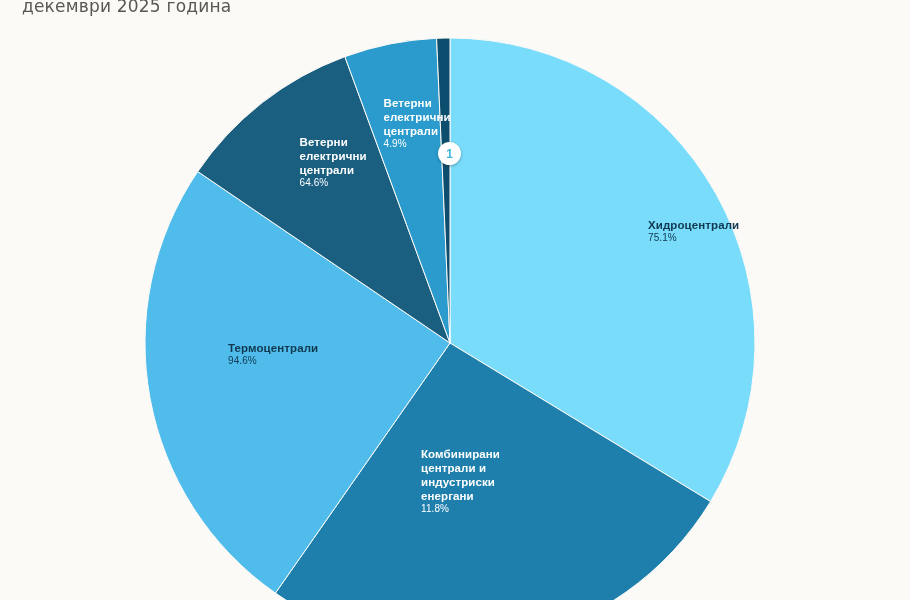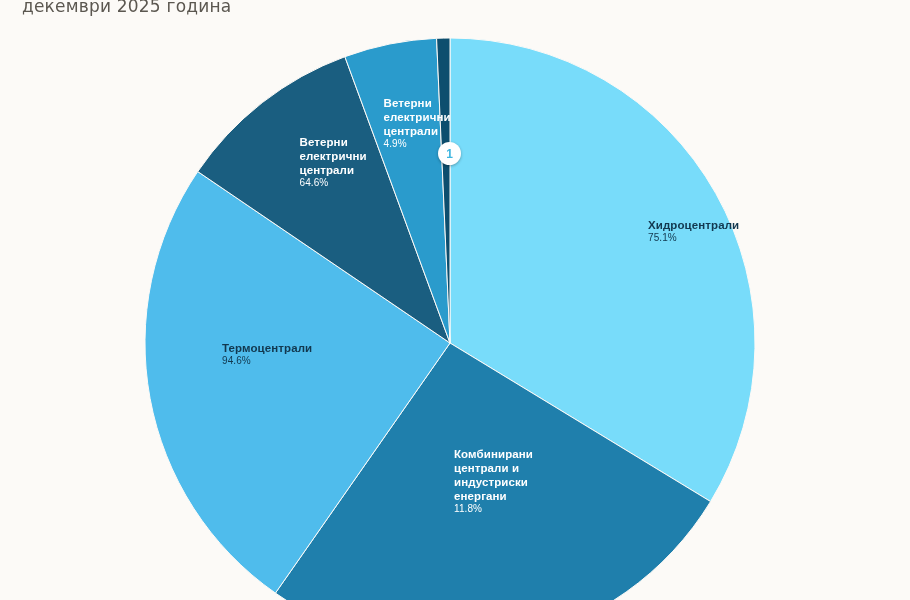--- a/index.html
+++ b/index.html
@@ -91,25 +91,25 @@
         <path d="M 450 343 L 710.55 501.54 A 305 305 0 0 1 275.41 593.09 Z" fill="#1f7fac" stroke="#fcfaf7" stroke-width="1"></path>
         <path d="M 450 343 L 275.41 593.09 A 305 305 0 0 1 197.74 171.56 Z" fill="#4fbcec" stroke="#fcfaf7" stroke-width="1"></path>
         <path d="M 450 343 L 197.74 171.56 A 305 305 0 0 1 344.88 56.69 Z" fill="#1a5e80" stroke="#fcfaf7" stroke-width="1"></path>
         <path d="M 450 343 L 344.88 56.69 A 305 305 0 0 1 436.59 38.29 Z" fill="#2a9bcc" stroke="#fcfaf7" stroke-width="1"></path>
         <path d="M 450 343 L 436.59 38.29 A 305 305 0 0 1 450.00 38.00 Z" fill="#0d4e6e" stroke="#fcfaf7" stroke-width="1"></path>
       </g>
   </svg>
 
   <div id="labels-layer">
       <div class="slice-label lab-dark" style="left: 600px; top: 218px; margin-left: 48px;"><span class="lab-name">Хидроцентрали</span><span class="lab-value">75.1%</span></div>
-      <div class="slice-label lab-light" style="left: 454px; top: 447px;"><span class="lab-name">Комбинирани
+      <div class="slice-label lab-light" style="left: 421px; top: 447px;"><span class="lab-name">Комбинирани
 централи и
 индустриски
 енергани</span><span class="lab-value">11.8%</span></div>
-      <div class="slice-label lab-dark" style="left: 222px; top: 341px;"><span class="lab-name">Термоцентрали</span><span class="lab-value">94.6%</span></div>
+      <div class="slice-label lab-dark" style="left: 228px; top: 341px;"><span class="lab-name">Термоцентрали</span><span class="lab-value">94.6%</span></div>
       <div class="slice-label lab-light" style="left: 299.5px; top: 135px;"><span class="lab-name">Ветерни
 електрични
 централи</span><span class="lab-value">64.6%</span></div>
       <div class="slice-label lab-light" style="left: 383.5px; top: 96px;"><span class="lab-name">Ветерни
 електрични
 централи</span><span class="lab-value">4.9%</span></div>
     </div>
 
   <div id="badge-1" style="left: 438px; top: 142px;">1</div>
 

